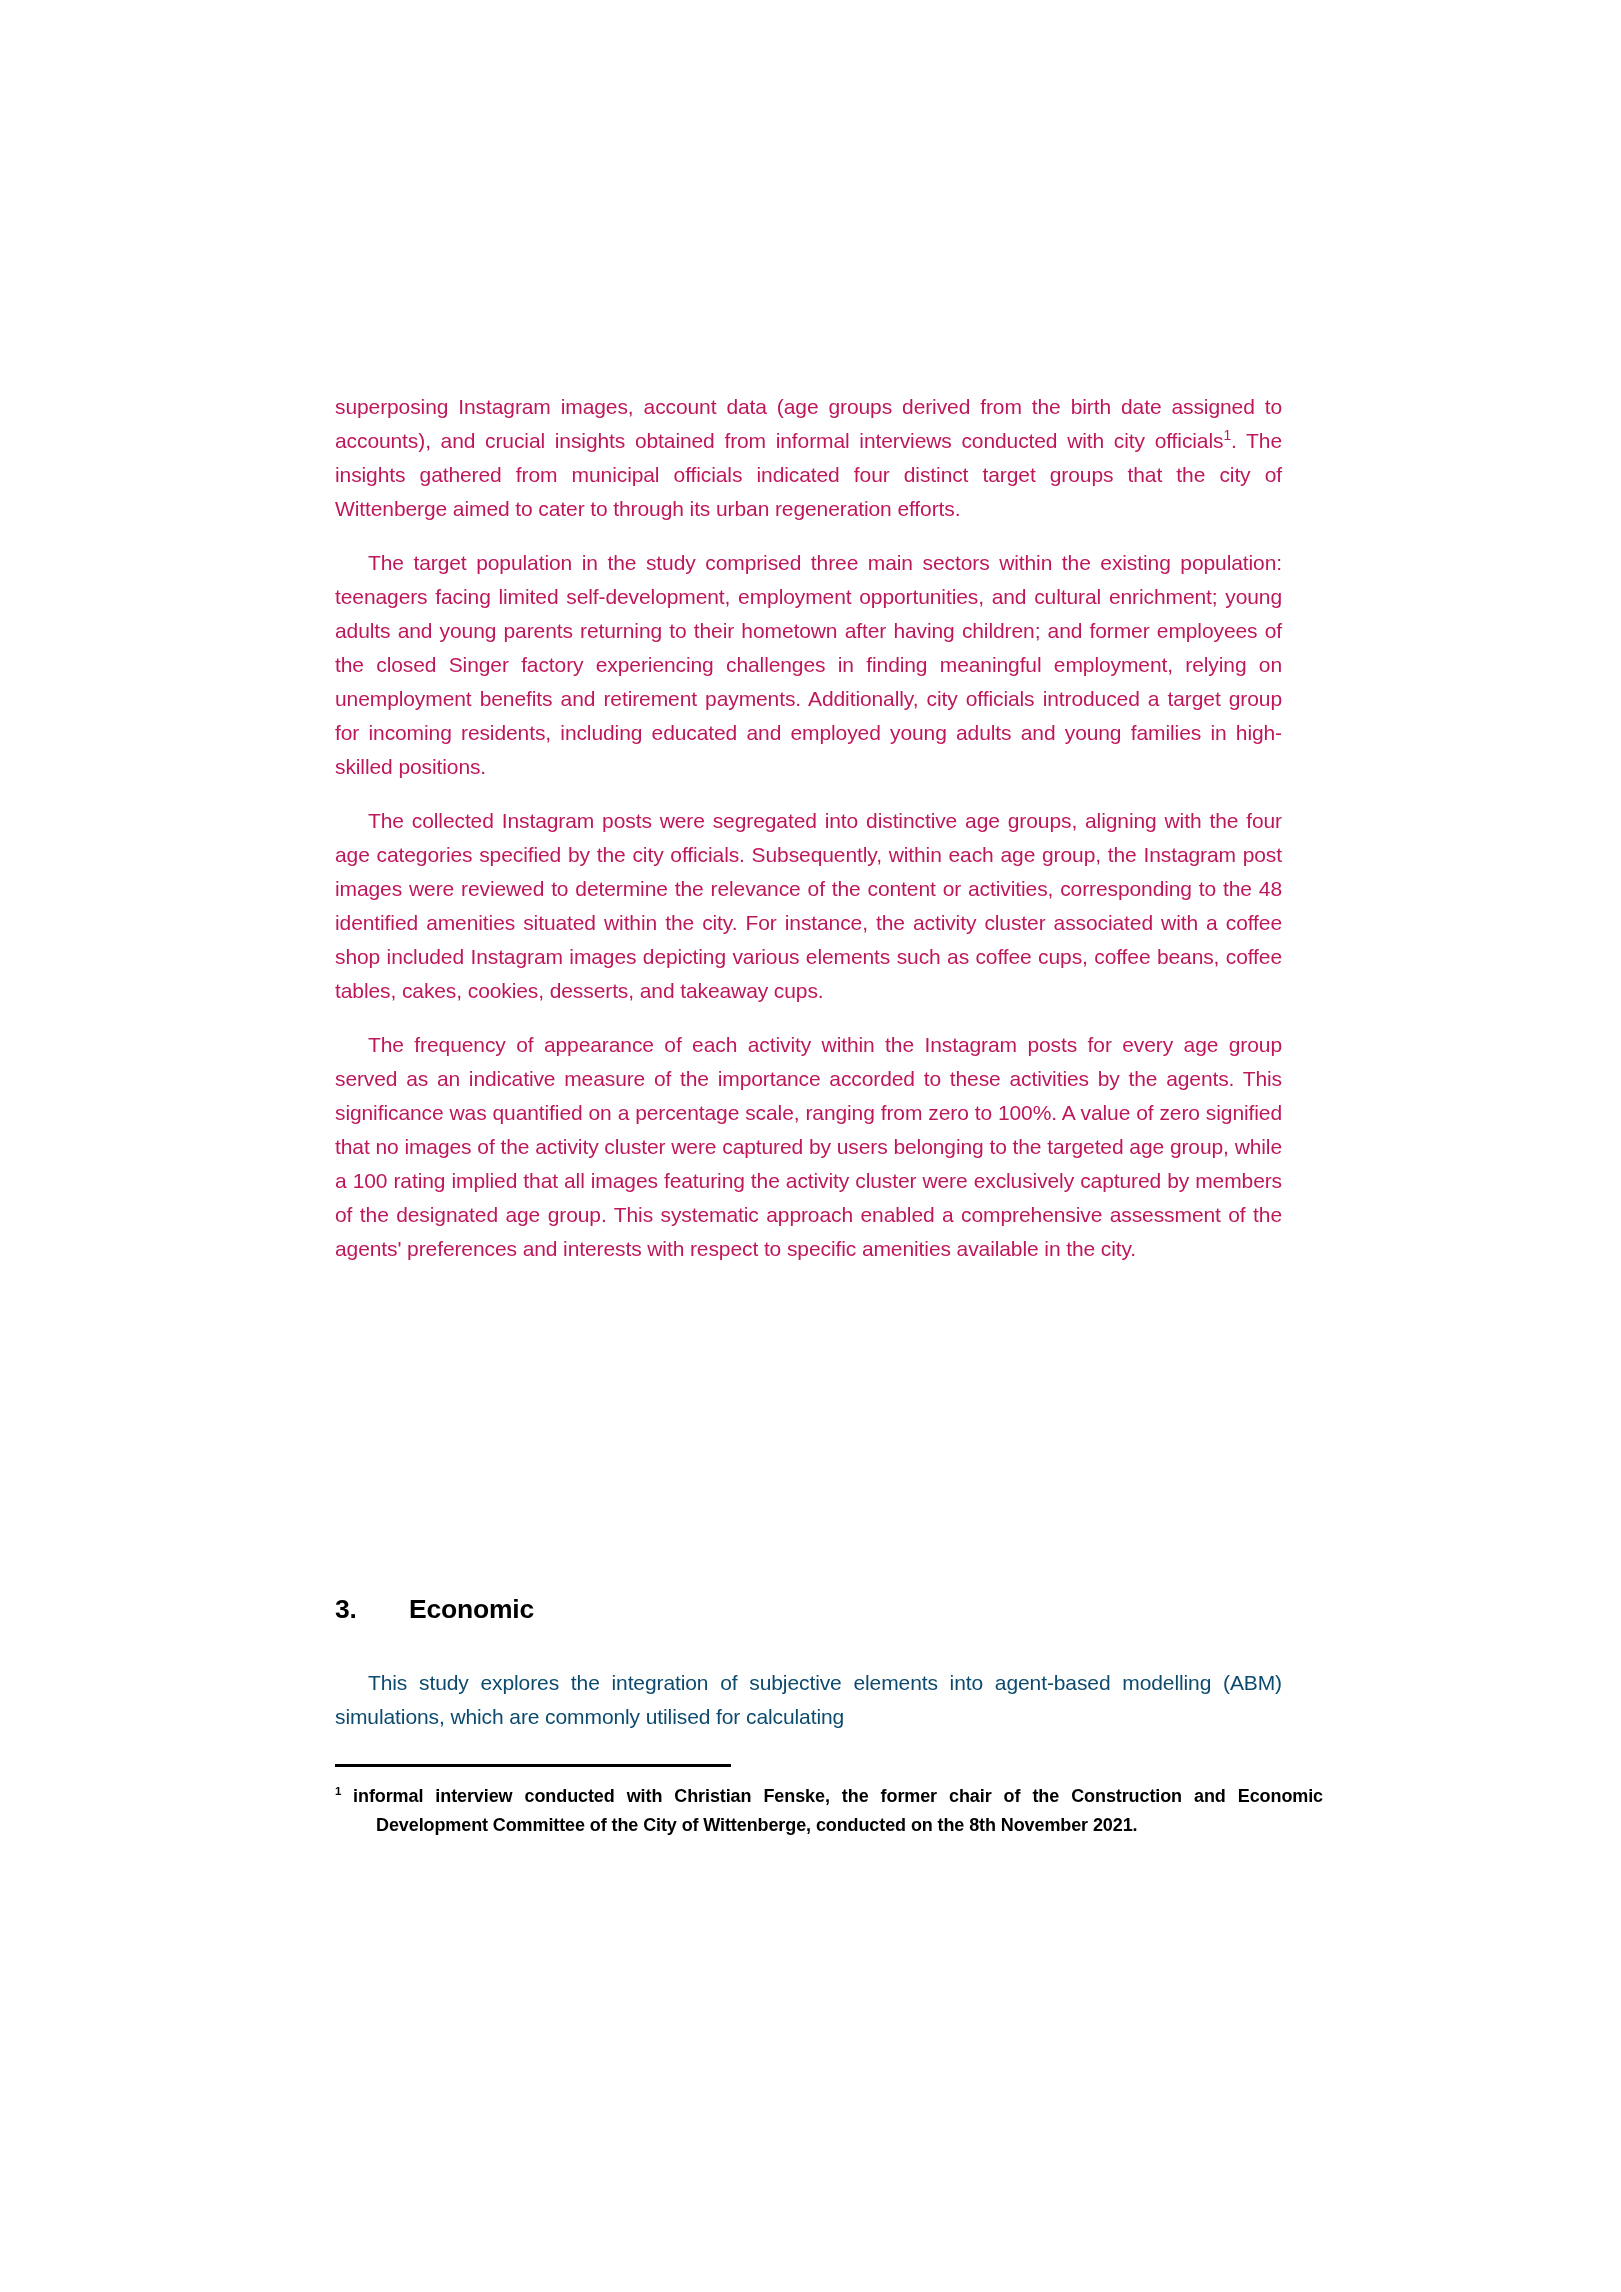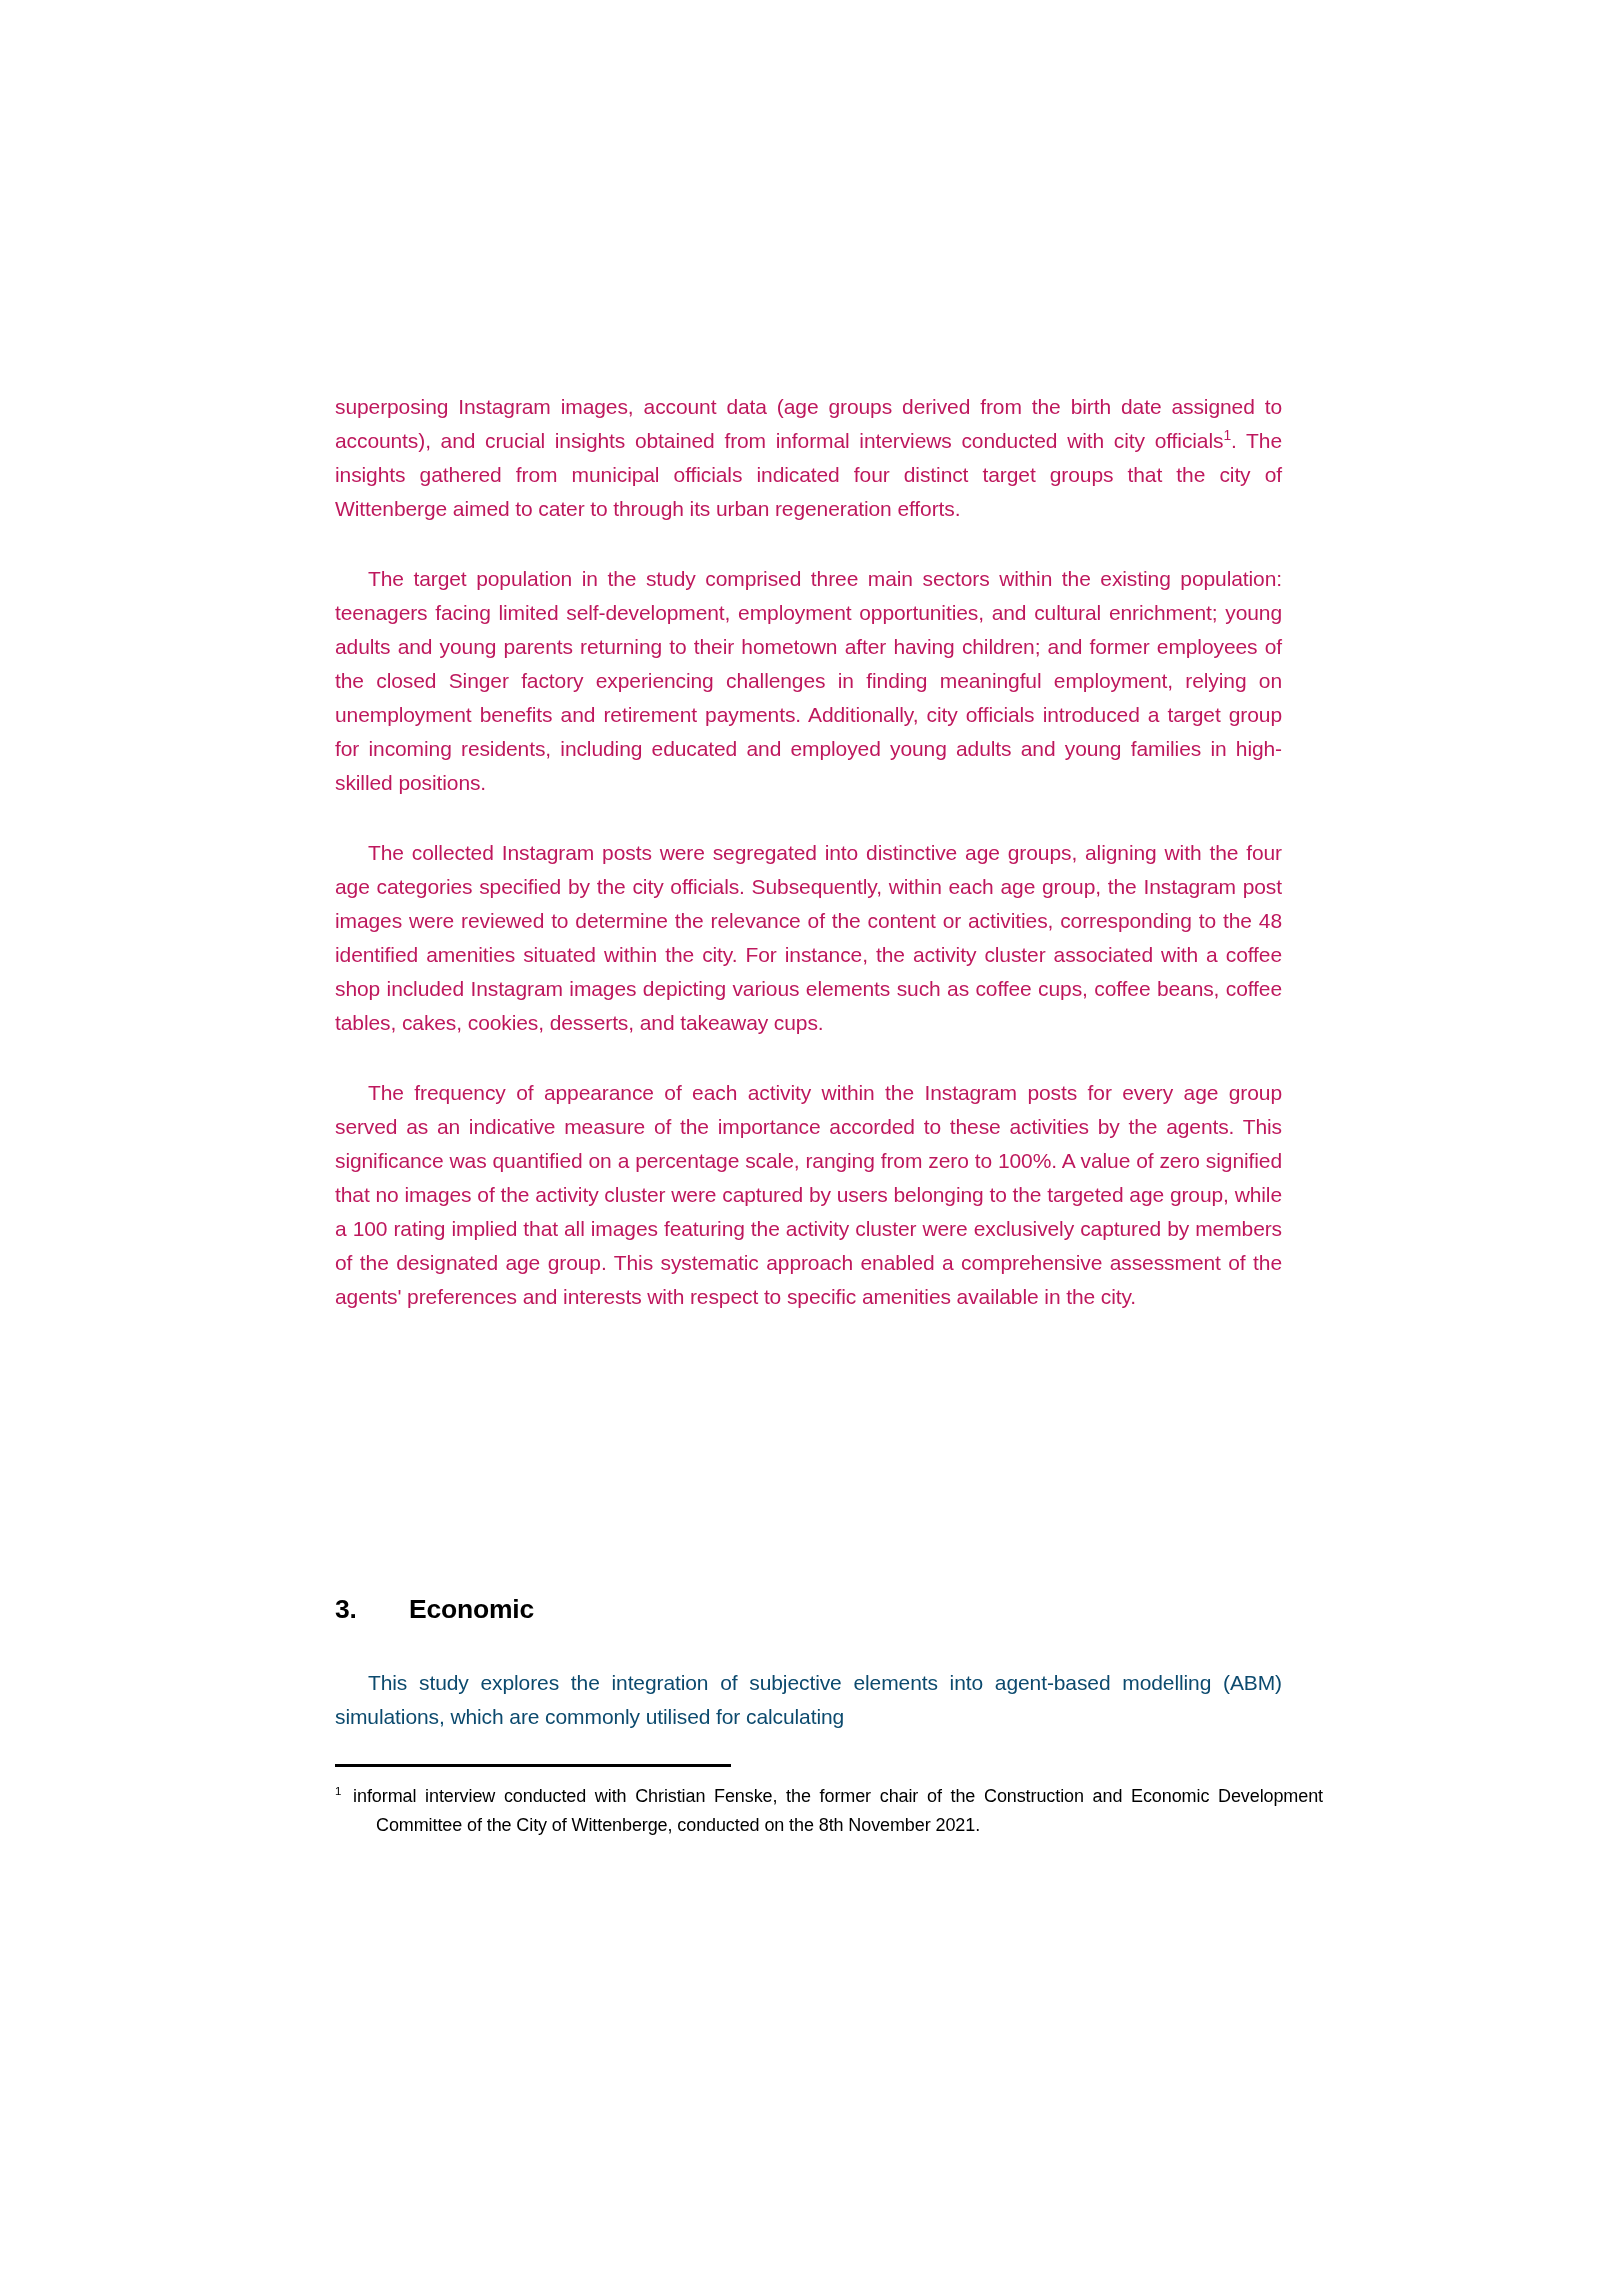--- a/index.html
+++ b/index.html
@@ -33,21 +33,21 @@
     font-stretch: semi-condensed;
     transform-origin: left top;
     letter-spacing: -0.1px;
     word-spacing: 0px;
     hyphens: none;
   }
   p.body-par.indented {
     text-indent: 33px;
   }
   p.body-par + p.body-par {
-    margin-top: 36px;
+    margin-top: 20px;
   }
   .sup-ref {
     font-size: 0.66em;
     vertical-align: super;
     line-height: 0;
   }
   .section-heading {
     position: absolute;
     left: 335px;
     top: 1594px;
@@ -89,20 +89,21 @@
     top: 1782px;
     width: 947px;
     font-size: 18px;
     line-height: 29px;
     text-align: justify;
     color: #000000;
     letter-spacing: -0.1px;
     padding-left: 41px;
     text-indent: -41px;
     margin: 0;
+    font-weight: bold;
   }
   .footnote-block .fn-marker {
     font-size: 0.64em;
     vertical-align: super;
     line-height: 0;
   }
   .footnote-block .fn-gap {
     display: inline-block;
     width: 11.8px;
   }

